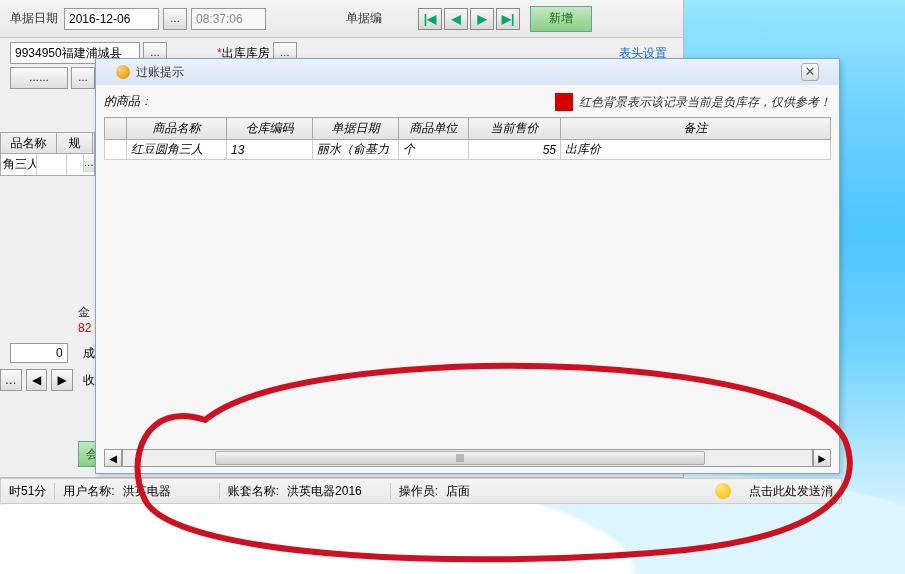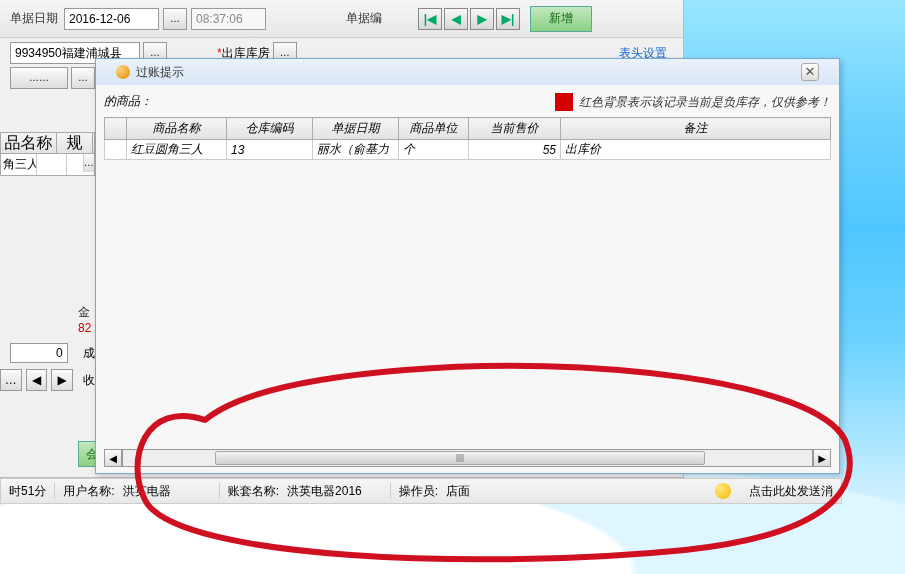--- a/index.html
+++ b/index.html
@@ -20,21 +20,21 @@
 .new-btn { margin-left: 10px; width: 62px; height: 26px; background: linear-gradient(#c3e8c0, #8bd084); border: 1px solid #5a9; color: #1a6b1a; cursor: pointer; }
 
 .sub-bar { height: 30px; display: flex; align-items: center; padding: 0 10px; }
 .sub-bar .inp { height: 22px; border: 1px solid #999; background: #fff; padding: 0 4px; }
 .req-star { color: red; }
 .header-link { margin-left: auto; margin-right: 6px; color: #1166cc; cursor: pointer; }
 .info-link { position: absolute; right: 6px; top: 106px; color: #1166cc; cursor: pointer; }
 
 .left-grid { position: absolute; top: 132px; left: 0; width: 95px; }
 .left-grid .hd { background: linear-gradient(#f5f5f5, #e2e2e2); border: 1px solid #aaa; height: 22px; display: flex; }
-.left-grid .hc { border-right: 1px solid #aaa; display: flex; align-items: center; justify-content: center; font-size: 16px; }
+.left-grid .hc { border-right: 1px solid #aaa; display: flex; align-items: center; justify-content: center; font-size: 12px; }
 .left-grid .rw { height: 22px; display: flex; border: 1px solid #aaa; border-top: none; background: #fff; gap: 16px; }
 .left-grid .rc { border-right: 1px solid #ccc; padding: 0 2px; display: flex; align-items: center; overflow: hidden; white-space: nowrap; }
 
 .bottom-edits { position: absolute; bottom: 86px; left: 0; width: 95px; }
 .amt-label { color: #333; }
 .amt-val { color: #c00; font-weight: normal; }
 .num-input { width: 58px; height: 20px; border: 1px solid #999; text-align: right; padding: 0 4px; }
 .small-btns { display: flex; gap: 4px; margin-top: 6px; }
 .small-btns button { width: 26px; height: 22px; border: 1px solid #999; background: linear-gradient(#fbfbfb, #ddd); }
 

